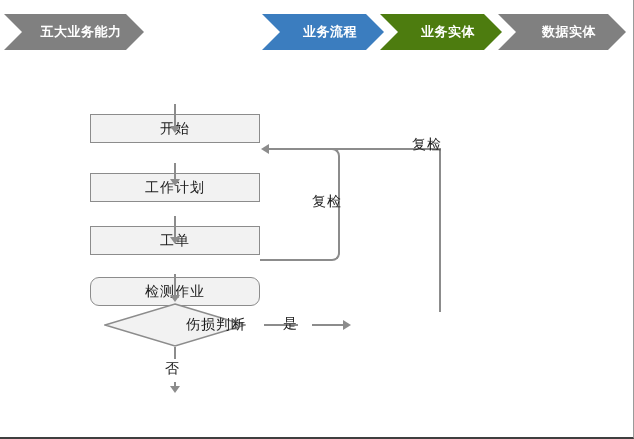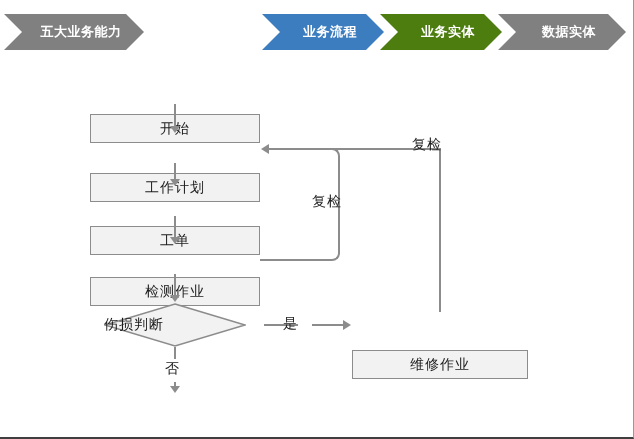--- a/index.html
+++ b/index.html
@@ -42,21 +42,21 @@
     border:1px solid #8c8c8c;
     box-sizing:border-box;
     display:flex;align-items:center;justify-content:center;
     font-size:14px;color:#1a1a1a;
     letter-spacing:1px;
     box-shadow:0 0 0 0 rgba(0,0,0,0);
     margin-top:39px;
   }
   .diamond{
     position:absolute;
-    display:flex;align-items:center;justify-content:flex-start;
+    display:flex;align-items:center;justify-content:flex-end;
   }
   .diamond .dshape{
     position:absolute;left:0;top:0;width:100%;height:100%;
   }
   .diamond .dlabel{
     position:relative;z-index:2;
     font-size:14px;color:#1a1a1a;letter-spacing:1px;white-space:nowrap;
   }
 
   
@@ -117,34 +117,31 @@
   </div>
 
   <div class="node" style="left:90px;top:134px;width:170px;height:29px;text-align:center;">
     <span>工作计划</span>
   </div>
 
   <div class="node" style="left:90px;top:187px;width:170px;height:29px;">
     <span>工单</span>
   </div>
 
-  <div class="node" style="left:90px;top:238px;width:170px;height:29px;">
+  <div class="node" style="left:90px;top:238px;width:170px;height:29px;border-radius:9px;">
     <span>检测作业</span>
   </div>
 
   <div class="diamond" style="left:104px;top:303px;width:142px;height:44px;">
     <svg class="dshape" viewBox="0 0 142 44" preserveAspectRatio="none">
       <polygon points="71,1 141,22 71,43 1,22" fill="#F2F2F2" stroke="#8C8C8C" stroke-width="1.5"></polygon>
     </svg>
     <span class="dlabel">伤损判断</span>
   </div>
 
-  <div class="node" style="left:352px;top:311px;width:176px;height:29px;">
-    <span>维修作业</span>
-  </div>
 
 
   <div class="vline" style="left:174px;top:104px;height:23px;"></div>
   <div class="arrowdown" style="left:170px;top:126px;"></div>
 
   <div class="vline" style="left:174px;top:163px;height:17px;"></div>
   <div class="arrowdown" style="left:170px;top:179px;"></div>
 
   <div class="vline" style="left:174px;top:216px;height:22px;"></div>
   <div class="arrowdown" style="left:170px;top:237px;"></div>

